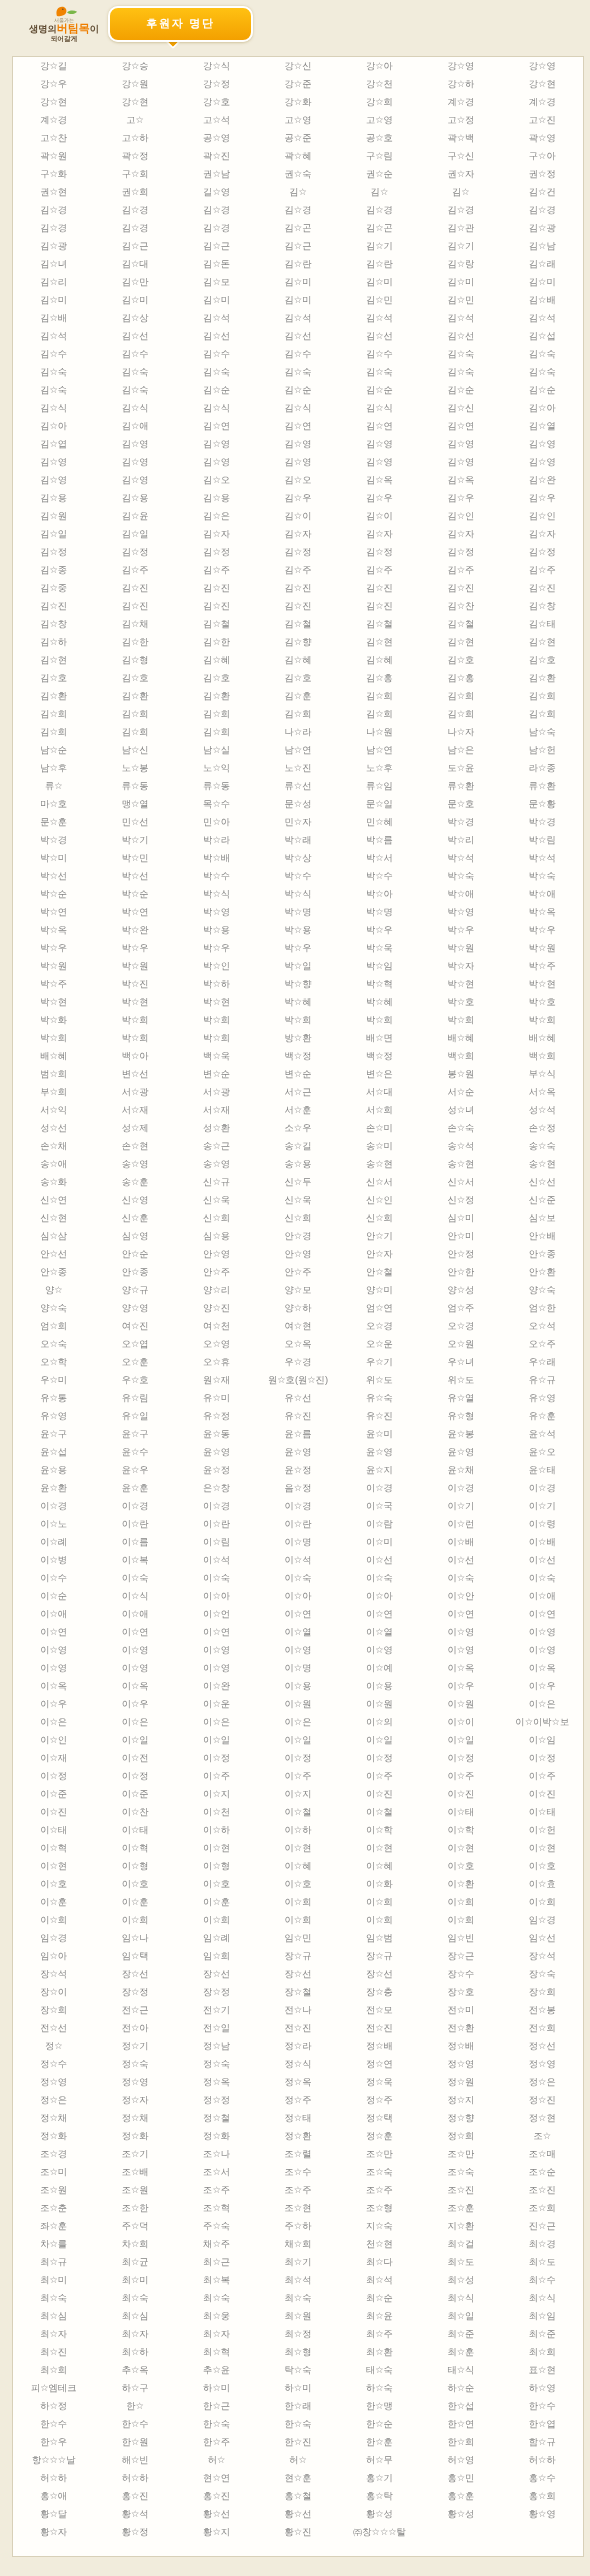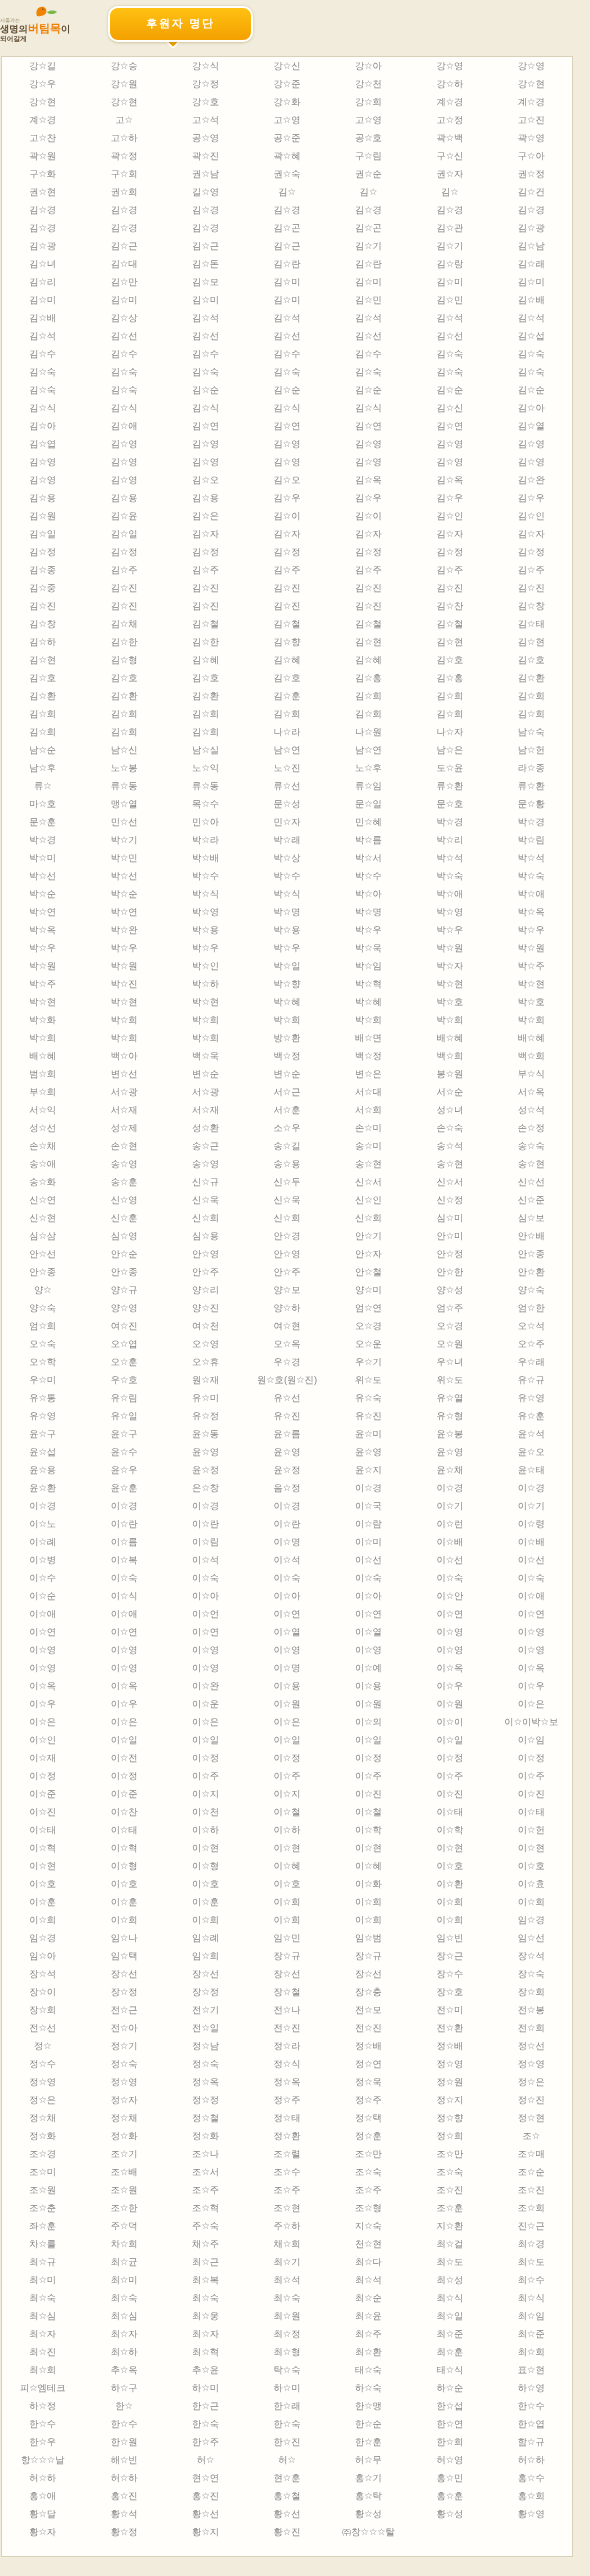--- a/index.html
+++ b/index.html
@@ -4,22 +4,22 @@
 <style>
   html,body{margin:0;padding:0;}
   body{
     width:590px;height:2576px;position:relative;
     background:#f1ecdc;
     font-family:"Liberation Sans","DejaVu Sans",sans-serif;
     overflow:hidden;
   }
   
   .logo{
-    position:absolute;left:0;top:5px;width:88px;height:47px;
-    text-align:left;line-height:1.05;user-select:none;
+    position:absolute;left:20px;top:5px;width:88px;height:47px;
+    text-align:center;line-height:1.05;user-select:none;
   }
   .logo .bird{display:block;margin:0 auto;}
   .logo .l1{display:block;font-size:5px;color:#8a7a55;letter-spacing:0px;}
   .logo .l2{display:block;font-size:9.3px;font-weight:bold;color:#5f4b32;white-space:nowrap;}
   .logo .l2 .accent{color:#ee7e00;font-size:11px;}
   .logo .l3{display:block;font-size:6.7px;font-weight:bold;color:#5f4b32;margin-top:0.8px;}
   .badge{
     position:absolute;left:108px;top:5.9px;width:145px;height:36px;
     background:linear-gradient(#ffc112,#f3a000);
     border:2.5px solid #ffffff;border-radius:10px;box-sizing:border-box;
@@ -30,21 +30,21 @@
   .badge-label{color:#ffffff;font-weight:bold;font-size:11px;letter-spacing:1.7px;white-space:nowrap;}
   .badge-tail{
     position:absolute;left:165px;top:30px;width:16px;height:16px;
     background:#f3a000;transform:rotate(45deg);
     border-right:2.5px solid #ffffff;border-bottom:2.5px solid #ffffff;
     border-bottom-right-radius:2.5px;
     box-sizing:border-box;z-index:2;
   }
   
   .board{
-    position:absolute;left:1px;top:56px;width:572px;height:2501px;
+    position:absolute;left:12px;top:56px;width:572px;height:2501px;
     background:#fffefb;border:0.8px solid #d8d0b8;box-sizing:border-box;
   }
   .grid{
     display:grid;grid-template-columns:repeat(7,1fr);
     grid-auto-rows:18px;align-items:center;
   }
   .cell{
     font-size:9.3px;color:#848484;text-align:center;
     white-space:nowrap;overflow:visible;
   }

